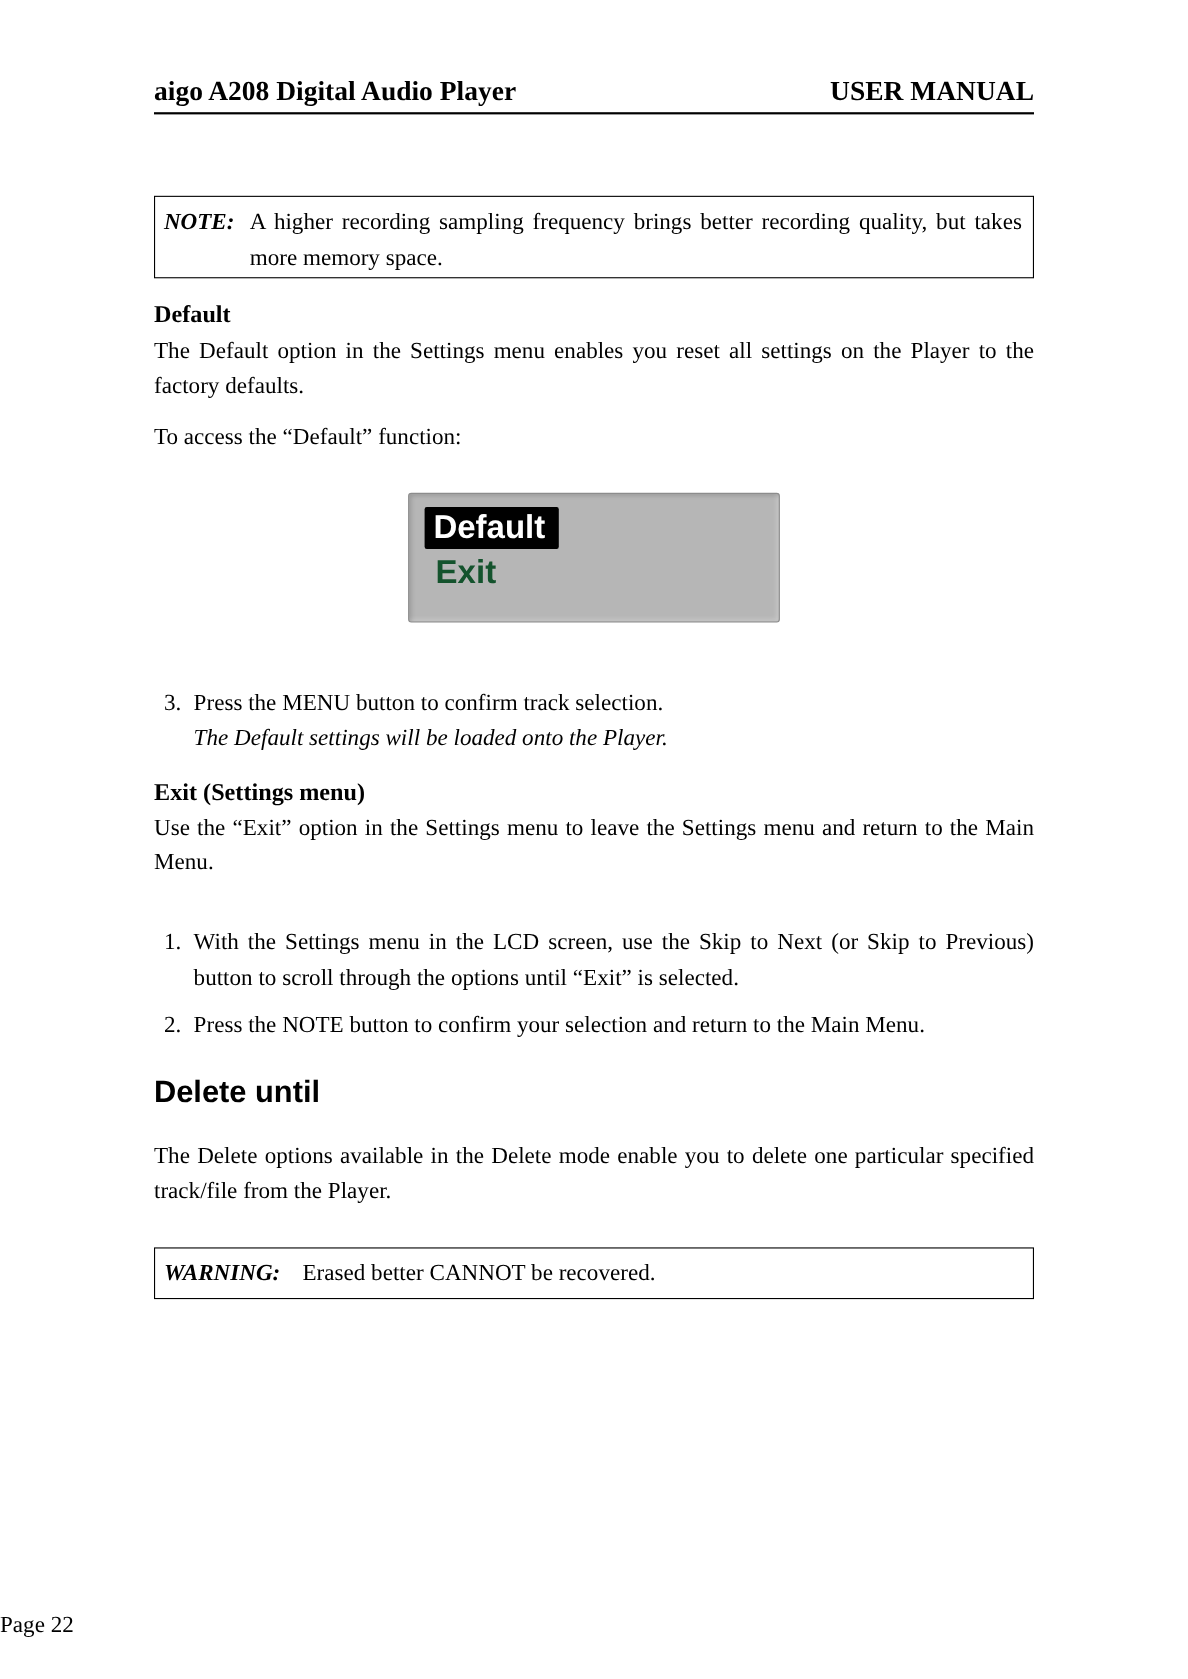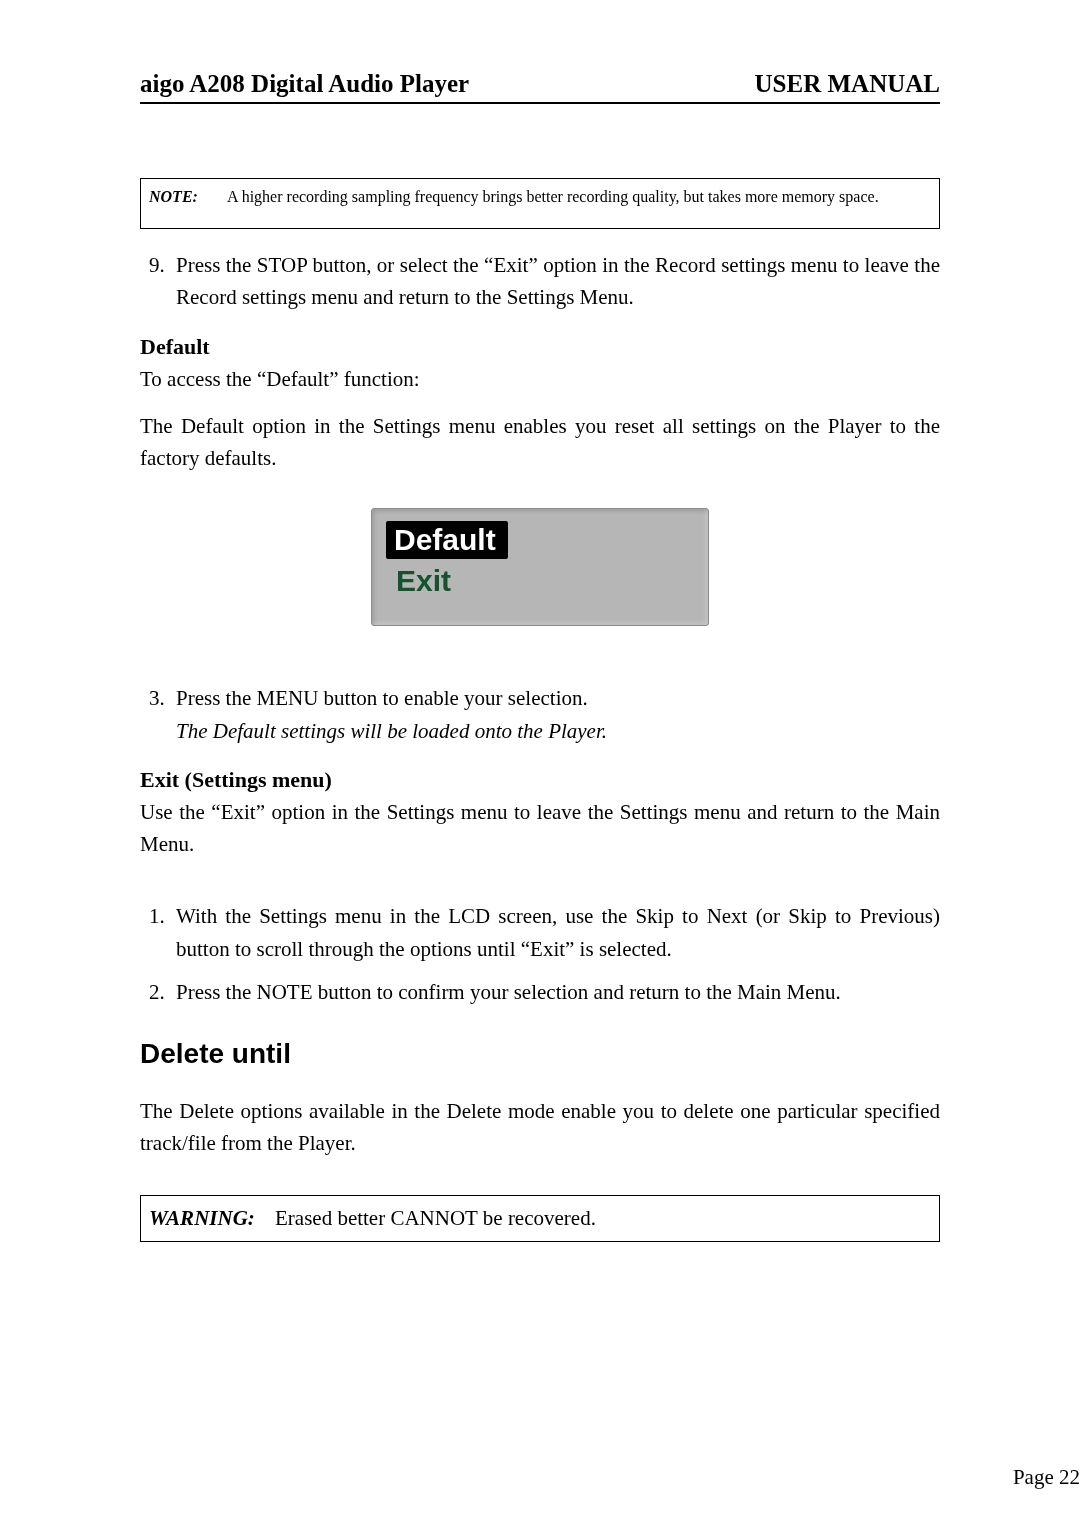--- a/index.html
+++ b/index.html
@@ -28,23 +28,23 @@
     font-size: 25px;
     font-weight: bold;
   }
   .header-right {
     font-size: 25px;
     font-weight: bold;
   }
   .note-box {
     border: 1px solid #000;
     display: flex;
-    padding: 6px 10px 18px 8px;
+    padding: 6px 10px 2px 8px;
     margin-bottom: 20px;
-    font-size: 16px;
+    font-size: 21px;
     line-height: 1.55;
   }
   .note-label {
     font-style: italic;
     font-weight: bold;
     width: 78px;
     flex: 0 0 auto;
   }
   .note-text {
     flex: 1;
@@ -132,63 +132,60 @@
     flex: 0 0 auto;
   }
   .warning-text {
     flex: 1;
   }
   .page-number {
     position: absolute;
     bottom: 36px;
     left: 0;
     right: 0;
-    text-align: right;
+    text-align: left;
     font-size: 21px;
   }
   .gap { height: 24px; }
 </style>
 </head>
 <body>
 
 <div class="page">
 
   <div class="header-row">
     <div class="header-left">aigo A208 Digital Audio Player</div>
     <div class="header-right">USER MANUAL</div>
   </div>
 
   <div class="note-box">
     <div class="note-label">NOTE:</div>
     <div class="note-text">A higher recording sampling frequency brings better recording quality, but takes more memory space.</div>
   </div>
 
-  <ol class="num-list" start="9">
-    <li>Press the STOP button, or select the “Exit” option in the Record settings menu to leave the Record settings menu and return to the Settings Menu.</li>
-  </ol>
 
   <div class="subhead">Default</div>
+  <p class="para">The Default option in the Settings menu enables you reset all settings on the Player to the factory defaults.</p>
   <p class="para">To access the “Default” function:</p>
-  <p class="para">The Default option in the Settings menu enables you reset all settings on the Player to the factory defaults.</p>
 
 
   <div class="lcd-wrap">
     <div class="lcd">
       <div>
         <span class="lcd-item sel">Default</span>
       </div>
       <div>
         <span class="lcd-item unsel">Exit</span>
       </div>
     </div>
   </div>
 
   <ol class="num-list" start="3">
     <li>
-      <span>Press the MENU button to enable your selection.</span><br>
+      <span>Press the MENU button to confirm track selection.</span><br>
       <span class="italic-line">The Default settings will be loaded onto the Player.</span>
     </li>
   </ol>
 
   <div class="subhead">Exit (Settings menu)</div>
   <p class="para">Use the “Exit” option in the Settings menu to leave the Settings menu and return to the Main Menu.</p>
 
   <div class="gap"></div>
 
   <ol class="num-list">

